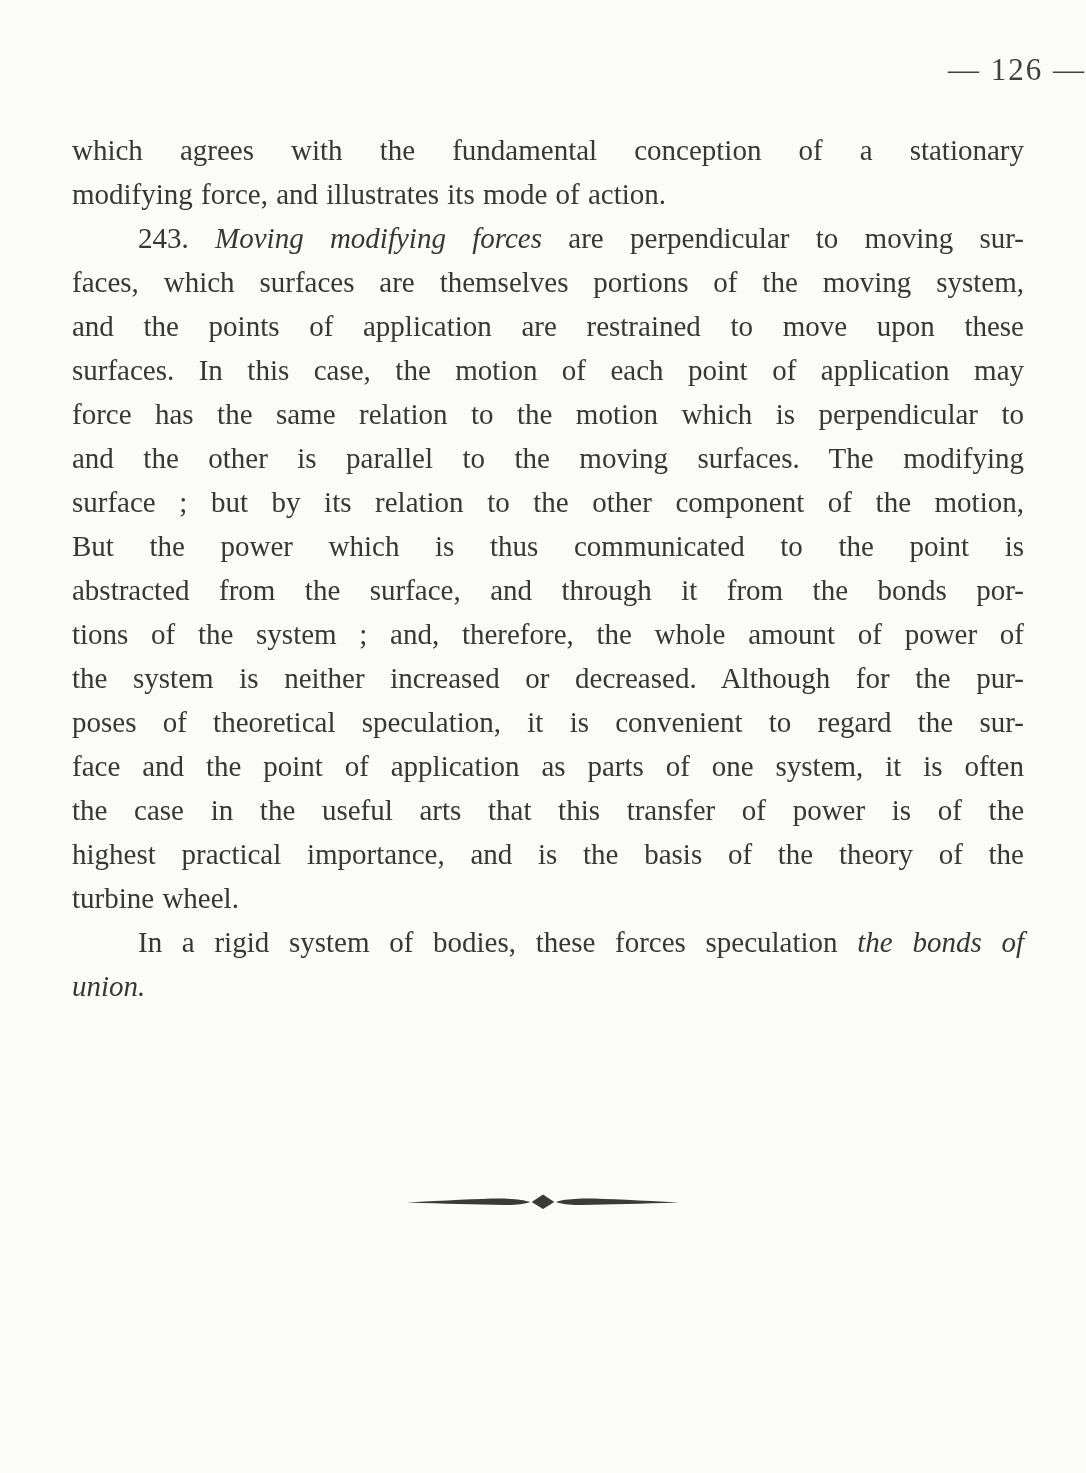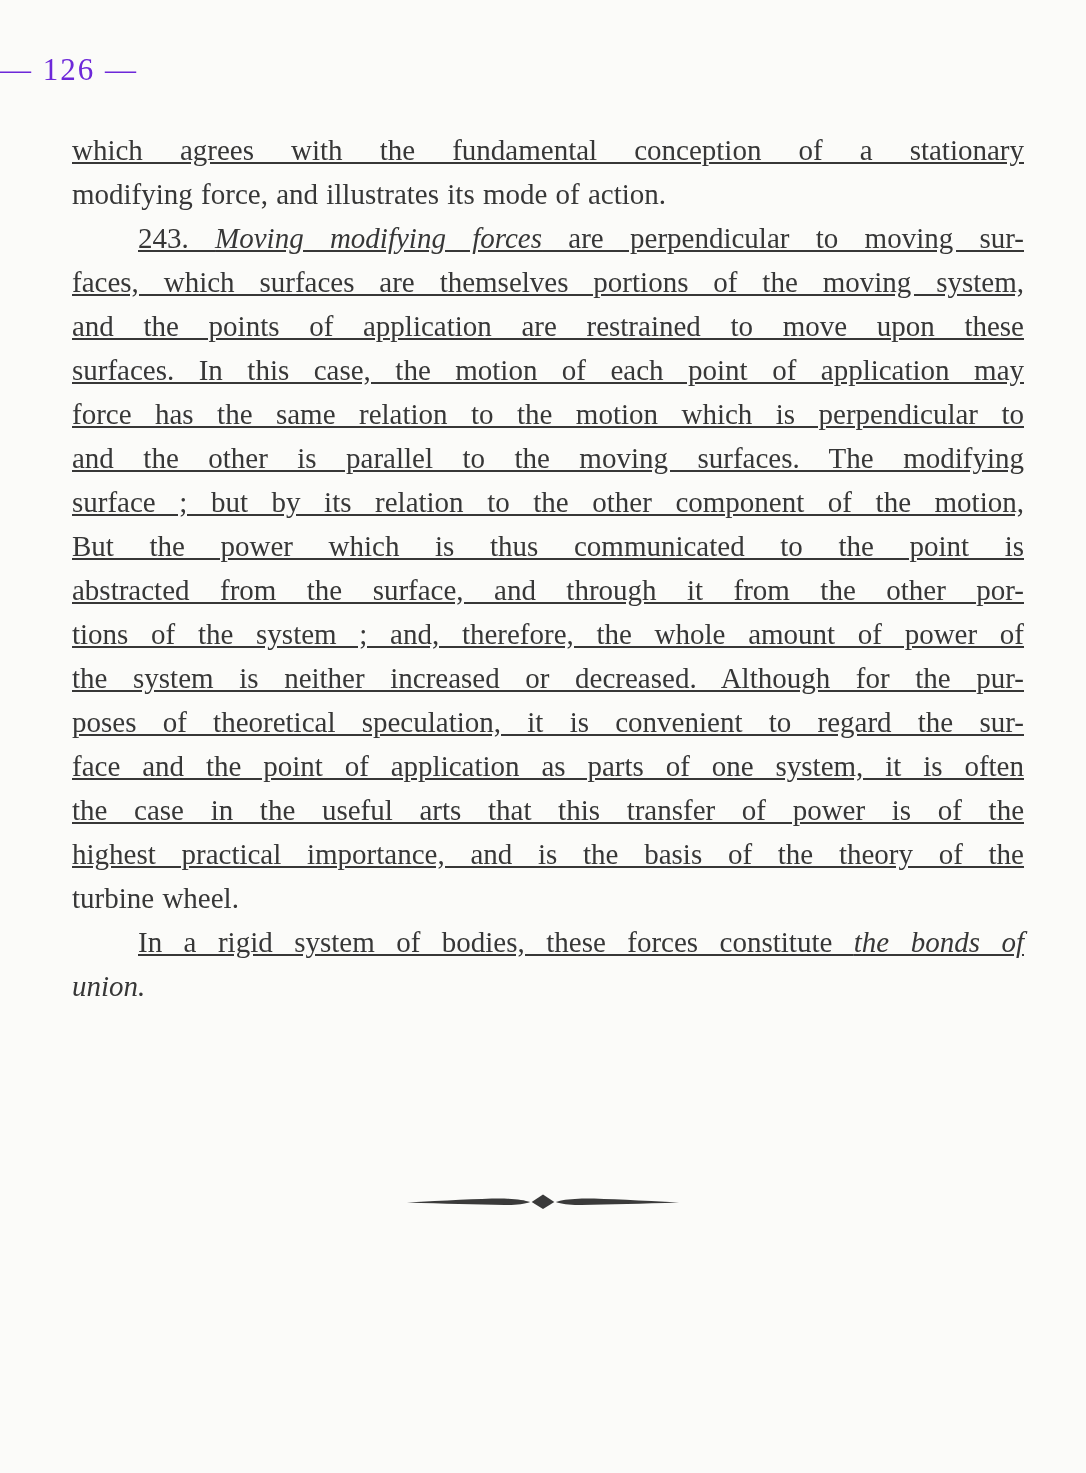--- a/index.html
+++ b/index.html
@@ -14,42 +14,41 @@
     color: #373737;
     overflow: hidden;
     position: relative;
   }
   .page {
     width: 100%;
     height: 100%;
   }
   .page-number {
     margin-top: 52px;
-    text-align: left;
+    text-align: right;
     font-size: 31px;
     letter-spacing: 2px;
-    color: #6d28d9;
+    color: #404040;
   }
   .text-block {
     margin-top: 40px;
     padding-left: 72px;
     padding-right: 62px;
     font-size: 29px;
     line-height: 44px;
   }
   .line {
     height: 44px;
     white-space: normal;
     overflow: visible;
     word-spacing: 1px;
   }
   .line.j {
     text-align: justify;
     text-align-last: justify;
-    text-decoration: underline;
     -moz-text-align-last: justify;
   }
   .line.ind {
     text-indent: 66px;
   }
   .it {
     font-style: italic;
   }
   .ornament {
     margin-top: 182px;
@@ -71,29 +70,29 @@
       <div class="line j"><span>which agrees with the fundamental conception of a stationary</span></div>
       <div class="line"><span>modifying force, and illustrates its mode of action.</span></div>
       <div class="line j ind"><span>243. </span><span class="it">Moving modifying forces</span><span> are perpendicular to moving sur-</span></div>
       <div class="line j"><span>faces, which surfaces are themselves portions of the moving system,</span></div>
       <div class="line j"><span>and the points of application are restrained to move upon these</span></div>
       <div class="line j"><span>surfaces. In this case, the motion of each point of application may</span></div>
       <div class="line j"><span>force has the same relation to the motion which is perpendicular to</span></div>
       <div class="line j"><span>and the other is parallel to the moving surfaces. The modifying</span></div>
       <div class="line j"><span>surface ; but by its relation to the other component of the motion,</span></div>
       <div class="line j"><span>But the power which is thus communicated to the point is</span></div>
-      <div class="line j"><span>abstracted from the surface, and through it from the other por-</span></div>
+      <div class="line j"><span>abstracted from the surface, and through it from the bonds por-</span></div>
       <div class="line j"><span>tions of the system ; and, therefore, the whole amount of power of</span></div>
       <div class="line j"><span>the system is neither increased or decreased. Although for the pur-</span></div>
       <div class="line j"><span>poses of theoretical speculation, it is convenient to regard the sur-</span></div>
       <div class="line j"><span>face and the point of application as parts of one system, it is often</span></div>
       <div class="line j"><span>the case in the useful arts that this transfer of power is of the</span></div>
       <div class="line j"><span>highest practical importance, and is the basis of the theory of the</span></div>
       <div class="line"><span>turbine wheel.</span></div>
-      <div class="line j ind"><span>In a rigid system of bodies, these forces constitute </span><span class="it">the bonds of</span></div>
+      <div class="line j ind"><span>In a rigid system of bodies, these forces speculation </span><span class="it">the bonds of</span></div>
       <div class="line"><span class="it">union.</span></div>
     </div>
 
   <div class="ornament">
     <svg width="276" height="24" viewBox="0 0 280 24">
       <g fill="#3a3a3a">
 
         <path d="M2,12.5 C45,10.6 82,8.0 104,8.6
                  C114,8.9 122,10.2 127,12.0
                  C121,14.0 112,15.4 101,15.1

